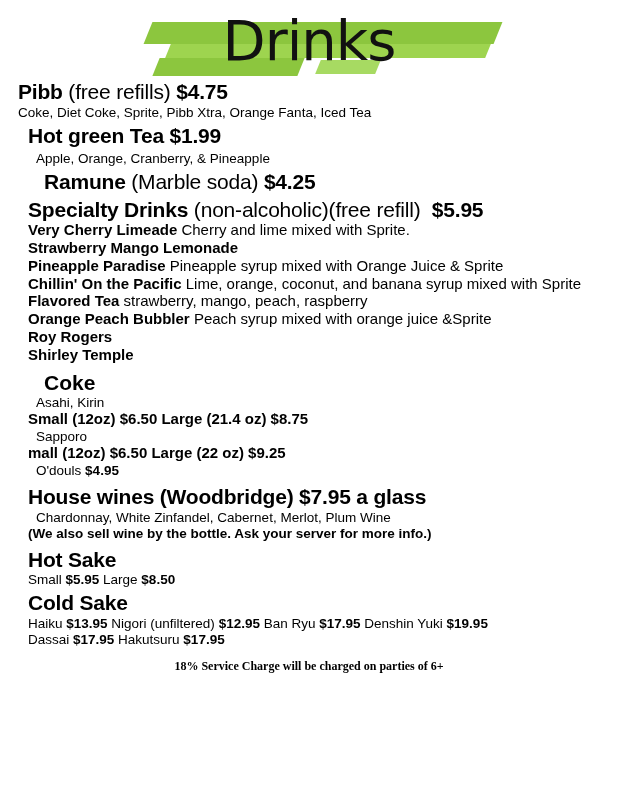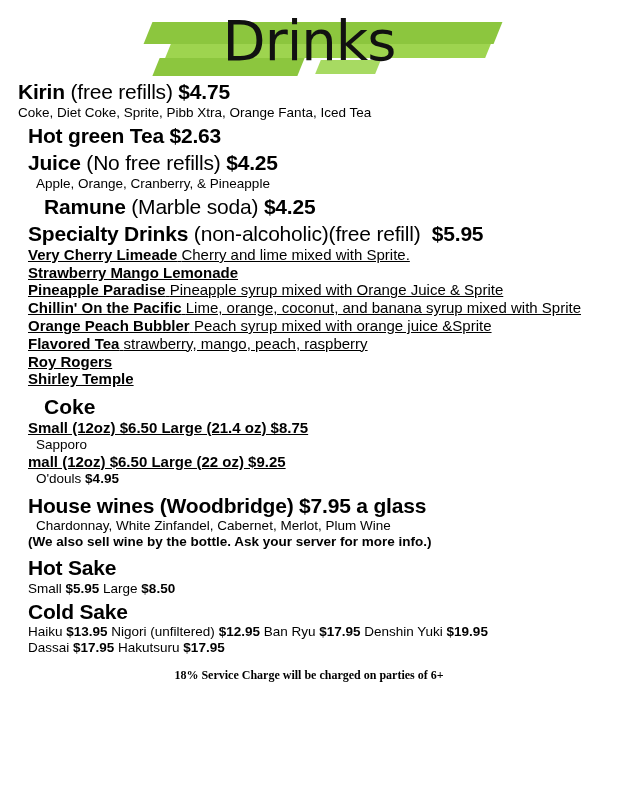--- a/index.html
+++ b/index.html
@@ -89,21 +89,20 @@
     font-size: 21px;
     font-weight: bold;
     letter-spacing: -0.2px;
   }
   .big .light {
     font-weight: normal;
   }
   .mid {
     font-size: 15px;
     font-weight: bold;
-    text-decoration: underline;
   }
   .mid .light {
     font-weight: normal;
   }
   .small {
     font-size: 13.5px;
     font-weight: normal;
   }
   .small b { font-weight: bold; }
   .indent1 { padding-left: 10px; }
@@ -137,40 +136,35 @@
   <div class="header">
     <div class="brush b1"></div>
     <div class="brush b2"></div>
     <div class="brush b3"></div>
     <div class="brush b4"></div>
     <div class="title">Drinks</div>
   </div>
 
   <div class="section">
     <div class="row big">
-      <span>Kirin</span>
+      <span>Pibb</span>
       <span class="light">(free refills)</span>
       <span>$4.75</span>
     </div>
     <div class="row small">Coke, Diet Coke, Sprite, Pibb Xtra, Orange Fanta, Iced Tea</div>
   </div>
 
   <div class="section gap-sm">
     <div class="row big indent1">
       <span>Hot green Tea</span>
-      <span>$2.63</span>
-    </div>
-  </div>
-
-  <div class="section gap-sm">
-    <div class="row big indent1">
-      <span>Juice</span>
-      <span class="light">(No free refills)</span>
-      <span>$4.25</span>
-    </div>
+      <span>$1.99</span>
+    </div>
+  </div>
+
+  <div class="section gap-sm">
     <div class="row small indent2">Apple, Orange, Cranberry, &amp; Pineapple</div>
   </div>
 
   <div class="section gap-sm">
     <div class="row big indent3">
       <span>Ramune</span>
       <span class="light">(Marble soda)</span>
       <span>$4.25</span>
     </div>
   </div>
@@ -191,39 +185,40 @@
     </div>
     <div class="row mid indent1">
       <span>Pineapple Paradise</span>
       <span class="light">Pineapple syrup mixed with Orange Juice &amp; Sprite</span>
     </div>
     <div class="row mid indent1">
       <span>Chillin' On the Pacific</span>
       <span class="light">Lime, orange, coconut, and banana syrup mixed with Sprite</span>
     </div>
     <div class="row mid indent1">
+      <span>Flavored Tea</span>
+      <span class="light">strawberry, mango, peach, raspberry</span>
+    </div>
+    <div class="row mid indent1">
       <span>Orange Peach Bubbler</span>
       <span class="light">Peach syrup mixed with orange juice &amp;Sprite</span>
     </div>
     <div class="row mid indent1">
-      <span>Flavored Tea</span>
-      <span class="light">strawberry, mango, peach, raspberry</span>
-    </div>
-    <div class="row mid indent1">
       <span>Roy Rogers</span>
       <span class="light"></span>
     </div>
     <div class="row mid indent1">
       <span>Shirley Temple</span>
       <span class="light"></span>
     </div>
   </div>
 
   <div class="section gap-md">
     <div class="row beers-head">Coke</div>
+    <div class="row small indent2">Asahi, Kirin</div>
     <div class="row mid indent1">Small (12oz) $6.50 Large (21.4 oz) $8.75</div>
     <div class="row small indent2">Sapporo</div>
     <div class="row mid indent1">mall (12oz) $6.50 Large (22 oz) $9.25</div>
     <div class="row small indent2">
       <span>O'douls </span>
       <b>$4.95</b>
     </div>
   </div>
 
   <div class="section gap-md">

